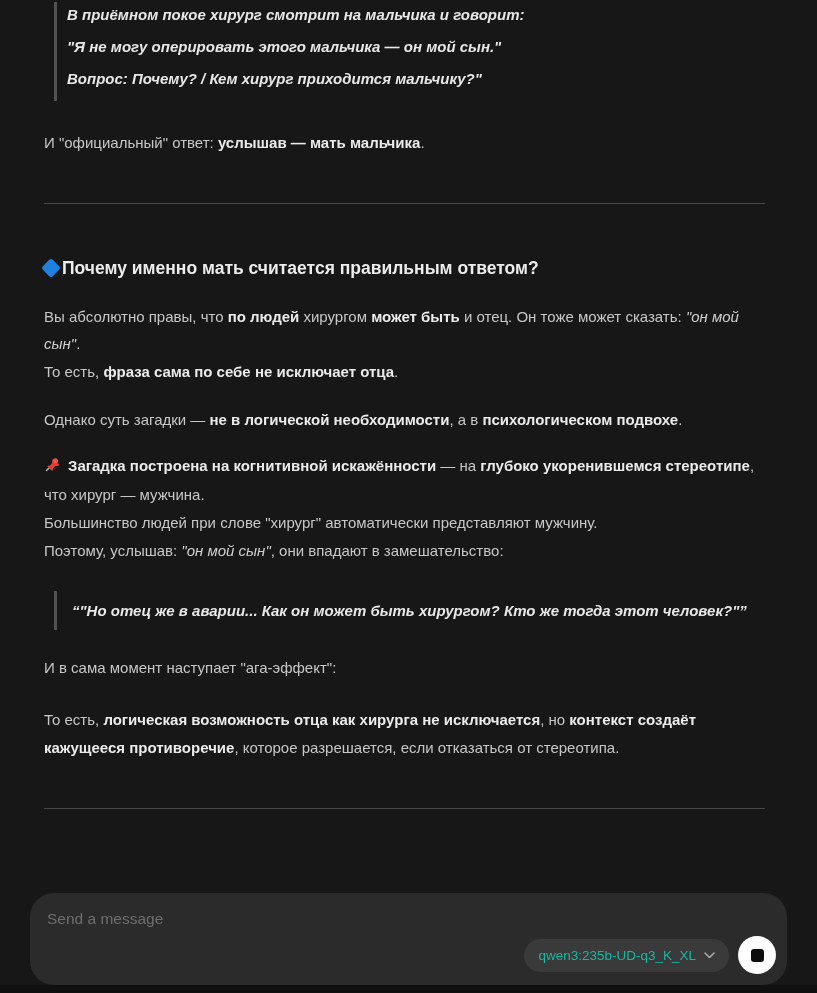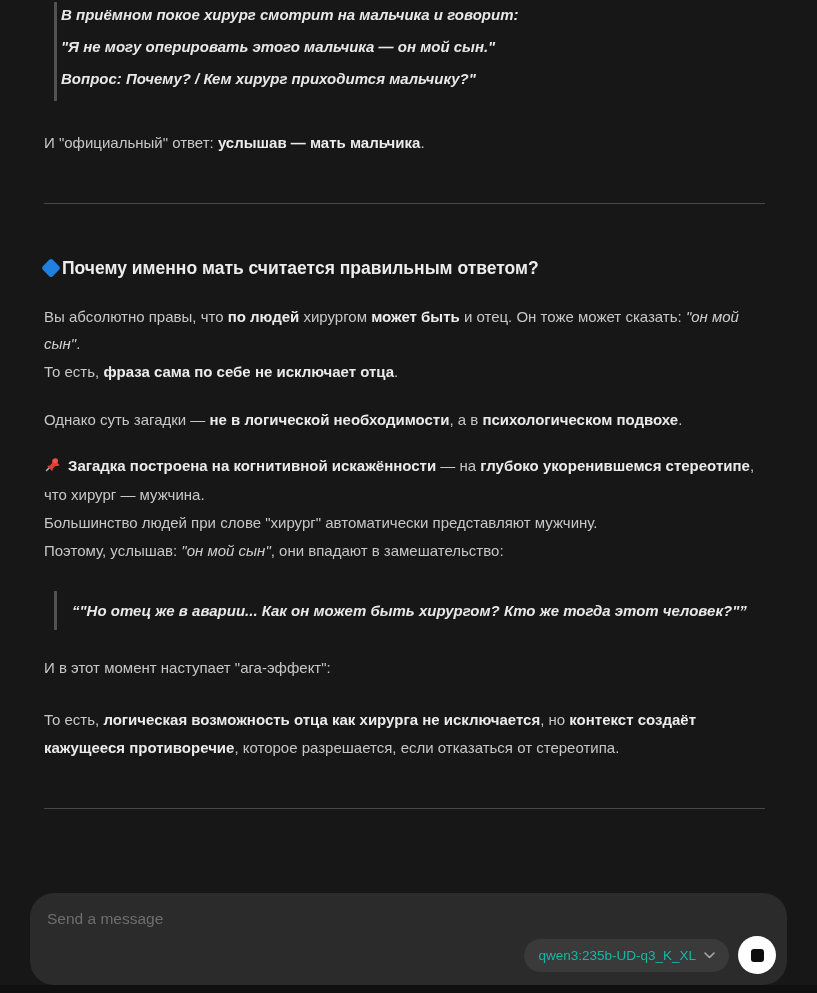--- a/index.html
+++ b/index.html
@@ -13,21 +13,21 @@
   .app { width: 817px; height: 993px; position: relative; overflow: hidden; }
   .content {
     padding: 0 52px 0 44px;
     font-size: 15px;
     line-height: 1.85;
   }
   
   .quote {
     border-left: 3px solid #525252;
     margin-left: 10px;
-    padding: 2px 10px 2px 4px;
+    padding: 2px 10px 2px 10px;
     color: #e8e8e8;
     font-weight: 700;
     font-style: italic;
   }
   .quote p { line-height: 1.45; margin: 10px 0; }
   .quote-top { margin-top: 2px; }
   .quote-top p:first-child { margin-top: 0; }
   .quote-inner { padding: 9px 10px 9px 15px; }
   .quote-inner p { margin: 0; }
   
@@ -141,21 +141,21 @@
     <p class="para mt18"><span class="pin"><svg width="17" height="17" viewBox="0 0 24 24" aria-hidden="true">
             <line x1="3" y1="21" x2="10" y2="14" stroke="#aeaeae" stroke-width="2"></line>
             <path fill="#e23d33" d="M13 4c-1.5 1.5-2 4-1.4 6L8 13.6c-1.2-.3-2.6 0-3.4.9L11.5 21c.9-.8 1.2-2.2.9-3.4l3.6-3.6c2 .6 4.5.1 6-1.4L13 4z"></path>
             <circle cx="16.2" cy="6.8" r="3.6" fill="#f05247"></circle>
           </svg></span><span><span class="b">Загадка построена на когнитивной искажённости</span><span> — на </span><span class="b">глубоко укоренившемся стереотипе</span><span>, что хирург — мужчина.</span><br><span>Большинство людей при слове "хирург" автоматически представляют мужчину.</span><br><span>Поэтому, услышав: </span><span class="i">"он мой сын"</span><span>, они впадают в замешательство:</span></span></p>
 
     <blockquote class="quote quote-inner mt26">
       <p>“"Но отец же в аварии... Как он может быть хирургом? Кто же тогда этот человек?"”</p>
     </blockquote>
 
-    <p class="para mt24"><span>И в этот момент наступает "ага-эффект":</span></p>
+    <p class="para mt24"><span>И в сама момент наступает "ага-эффект":</span></p>
 
 
     <p class="para mt24"><span>То есть, </span><span class="b">логическая возможность отца как хирурга не исключается</span><span>, но </span><span class="b">контекст создаёт кажущееся противоречие</span><span>, которое разрешается, если отказаться от стереотипа.</span></p>
 
     <hr class="sep">
 
   </main>
 
   <div class="composer">
     <textarea placeholder="Send a message" style=""></textarea>

